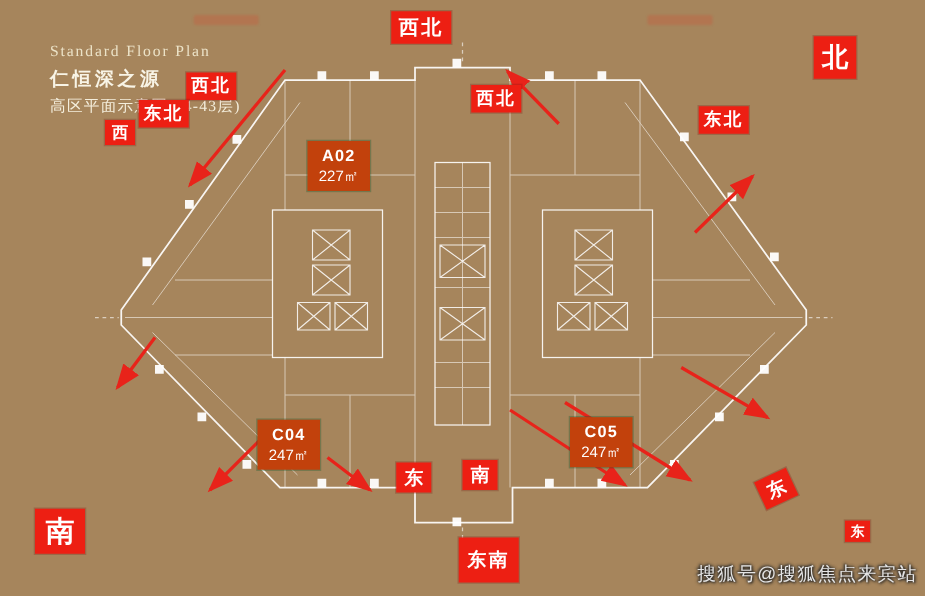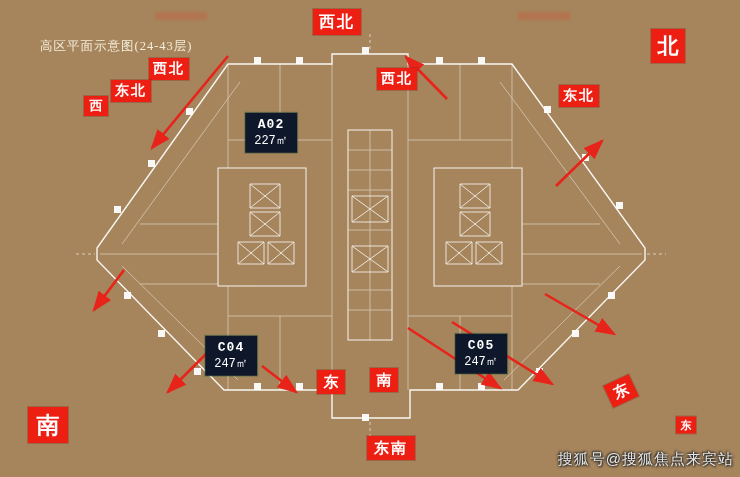--- a/index.html
+++ b/index.html
@@ -13,22 +13,22 @@
   .title-en{font-family:"Liberation Serif",serif;font-size:12.5px;letter-spacing:1.5px;color:#ece3c8;}
   .title-cn1{font-family:"Liberation Serif",serif;font-size:15px;font-weight:700;letter-spacing:3px;margin-top:5px;color:#f8f4e6;}
   .title-cn2{font-family:"Liberation Serif",serif;font-size:12.5px;letter-spacing:1px;margin-top:4px;color:#f4eedc;}
   .dir-label{
     position:absolute;display:flex;align-items:center;justify-content:center;
     background:#ed1f13;color:#fff;font-weight:700;letter-spacing:2px;
     transform:translate(-50%,-50%);z-index:6;box-shadow:0 0 0 1px rgba(120,20,10,.25);
   }
   .unit-label{
     position:absolute;transform:translate(-50%,-50%);
-    background:#0f172a;color:#fff;text-align:center;
-    padding:4px 9px;line-height:1.3;z-index:5;box-shadow:0 0 0 1px rgba(0,90,45,.3);font-family:Liberation Mono, monospace;
+    background:#c2410c;color:#fff;text-align:center;
+    padding:4px 9px;line-height:1.3;z-index:5;box-shadow:0 0 0 1px rgba(0,90,45,.3);
   }
   .unit-code{display:block;font-size:13px;font-weight:700;letter-spacing:1px;}
   .unit-area{display:block;font-size:12px;}
   .watermark{
     position:absolute;right:6px;bottom:8px;font-size:15px;color:#e5e5e5;
     letter-spacing:1px;z-index:7;
     text-shadow:0 0 3px #222,1px 1px 2px #222,-1px -1px 2px #333;
   }
   .faint-mark{position:absolute;height:8px;background:rgba(205,85,55,.32);filter:blur(1px);border-radius:2px;z-index:2;}
 </style>
@@ -137,33 +137,35 @@
       <line x1="408" y1="328" x2="500" y2="388" marker-end="url(#arrowhead)"></line>
       <line x1="452" y1="322" x2="552" y2="384" marker-end="url(#arrowhead)"></line>
       <line x1="262" y1="366" x2="296" y2="392" marker-end="url(#arrowhead)"></line>
     </g>
   </svg>
 
   <div class="faint-mark" style="left:155px;top:12px;width:52px;"></div>
   <div class="faint-mark" style="left:518px;top:12px;width:52px;"></div>
 
   <div class="title-block">
+    <div class="title-en">Standard Floor Plan</div>
+    <div class="title-cn1">仁恒深之源</div>
     <div class="title-cn2">高区平面示意图(24-43层)</div>
   </div>
 
   <div class="dir-label" style="left:337px;top:22px;width:48px;height:26px;font-size:16px;">西北</div>
   <div class="dir-label" style="left:668px;top:46px;width:34px;height:34px;font-size:21px;letter-spacing:0;">北</div>
   <div class="dir-label" style="left:169px;top:69px;width:40px;height:22px;font-size:14px;">西北</div>
   <div class="dir-label" style="left:131px;top:91px;width:40px;height:22px;font-size:14px;">东北</div>
   <div class="dir-label" style="left:397px;top:79px;width:40px;height:22px;font-size:14px;">西北</div>
   <div class="dir-label" style="left:579px;top:96px;width:40px;height:22px;font-size:14px;">东北</div>
   <div class="dir-label" style="left:96px;top:106px;width:24px;height:20px;font-size:13px;letter-spacing:0;">西</div>
   <div class="dir-label" style="left:621px;top:391px;width:28px;height:24px;font-size:15px;letter-spacing:0;transform:translate(-50%,-50%) rotate(-25deg);">东</div>
   <div class="dir-label" style="left:48px;top:425px;width:40px;height:36px;font-size:23px;letter-spacing:0;">南</div>
-  <div class="dir-label" style="left:391px;top:448px;width:48px;height:24px;font-size:15px;">东南</div>
+  <div class="dir-label" style="left:391px;top:448px;width:48px;height:36px;font-size:15px;">东南</div>
   <div class="dir-label" style="left:384px;top:380px;width:28px;height:24px;font-size:15px;letter-spacing:0;">南</div>
   <div class="dir-label" style="left:331px;top:382px;width:28px;height:24px;font-size:15px;letter-spacing:0;">东</div>
   <div class="dir-label" style="left:686px;top:425px;width:20px;height:17px;font-size:11px;letter-spacing:0;">东</div>
 
   <div class="unit-label" style="left:271px;top:133px;">
     <span class="unit-code">A02</span>
     <span class="unit-area">227㎡</span>
   </div>
   <div class="unit-label" style="left:231px;top:356px;">
     <span class="unit-code">C04</span>

